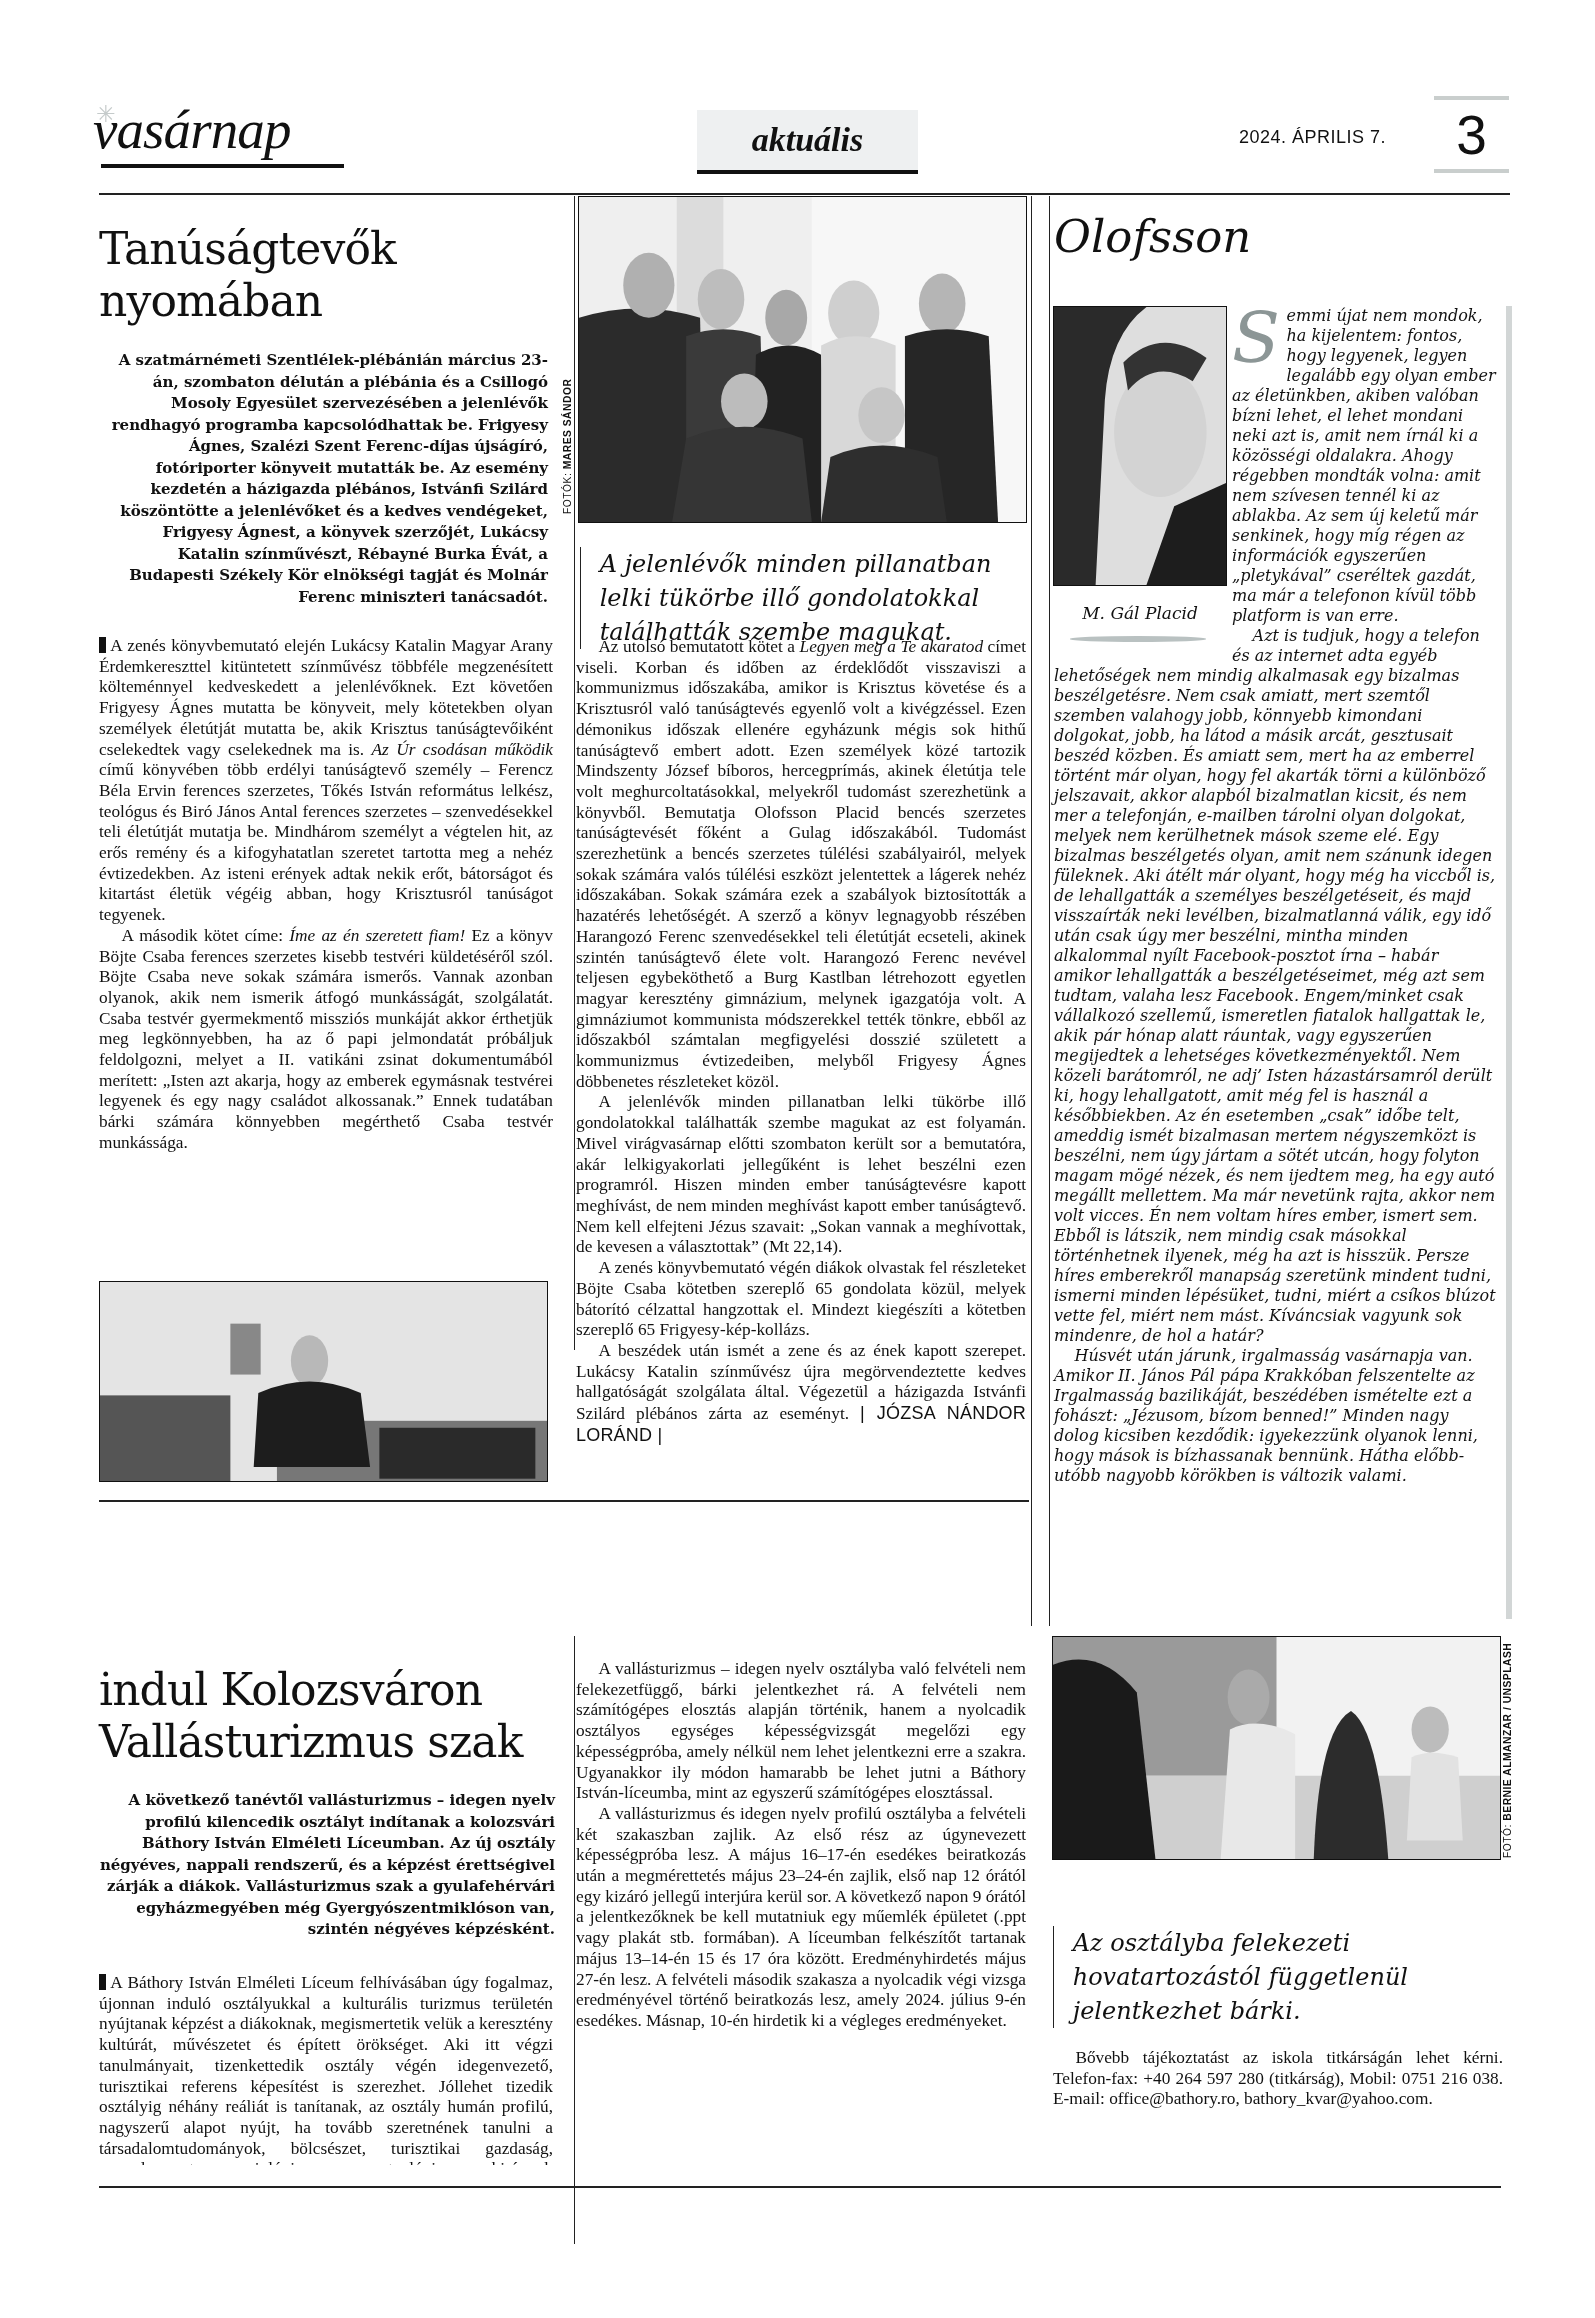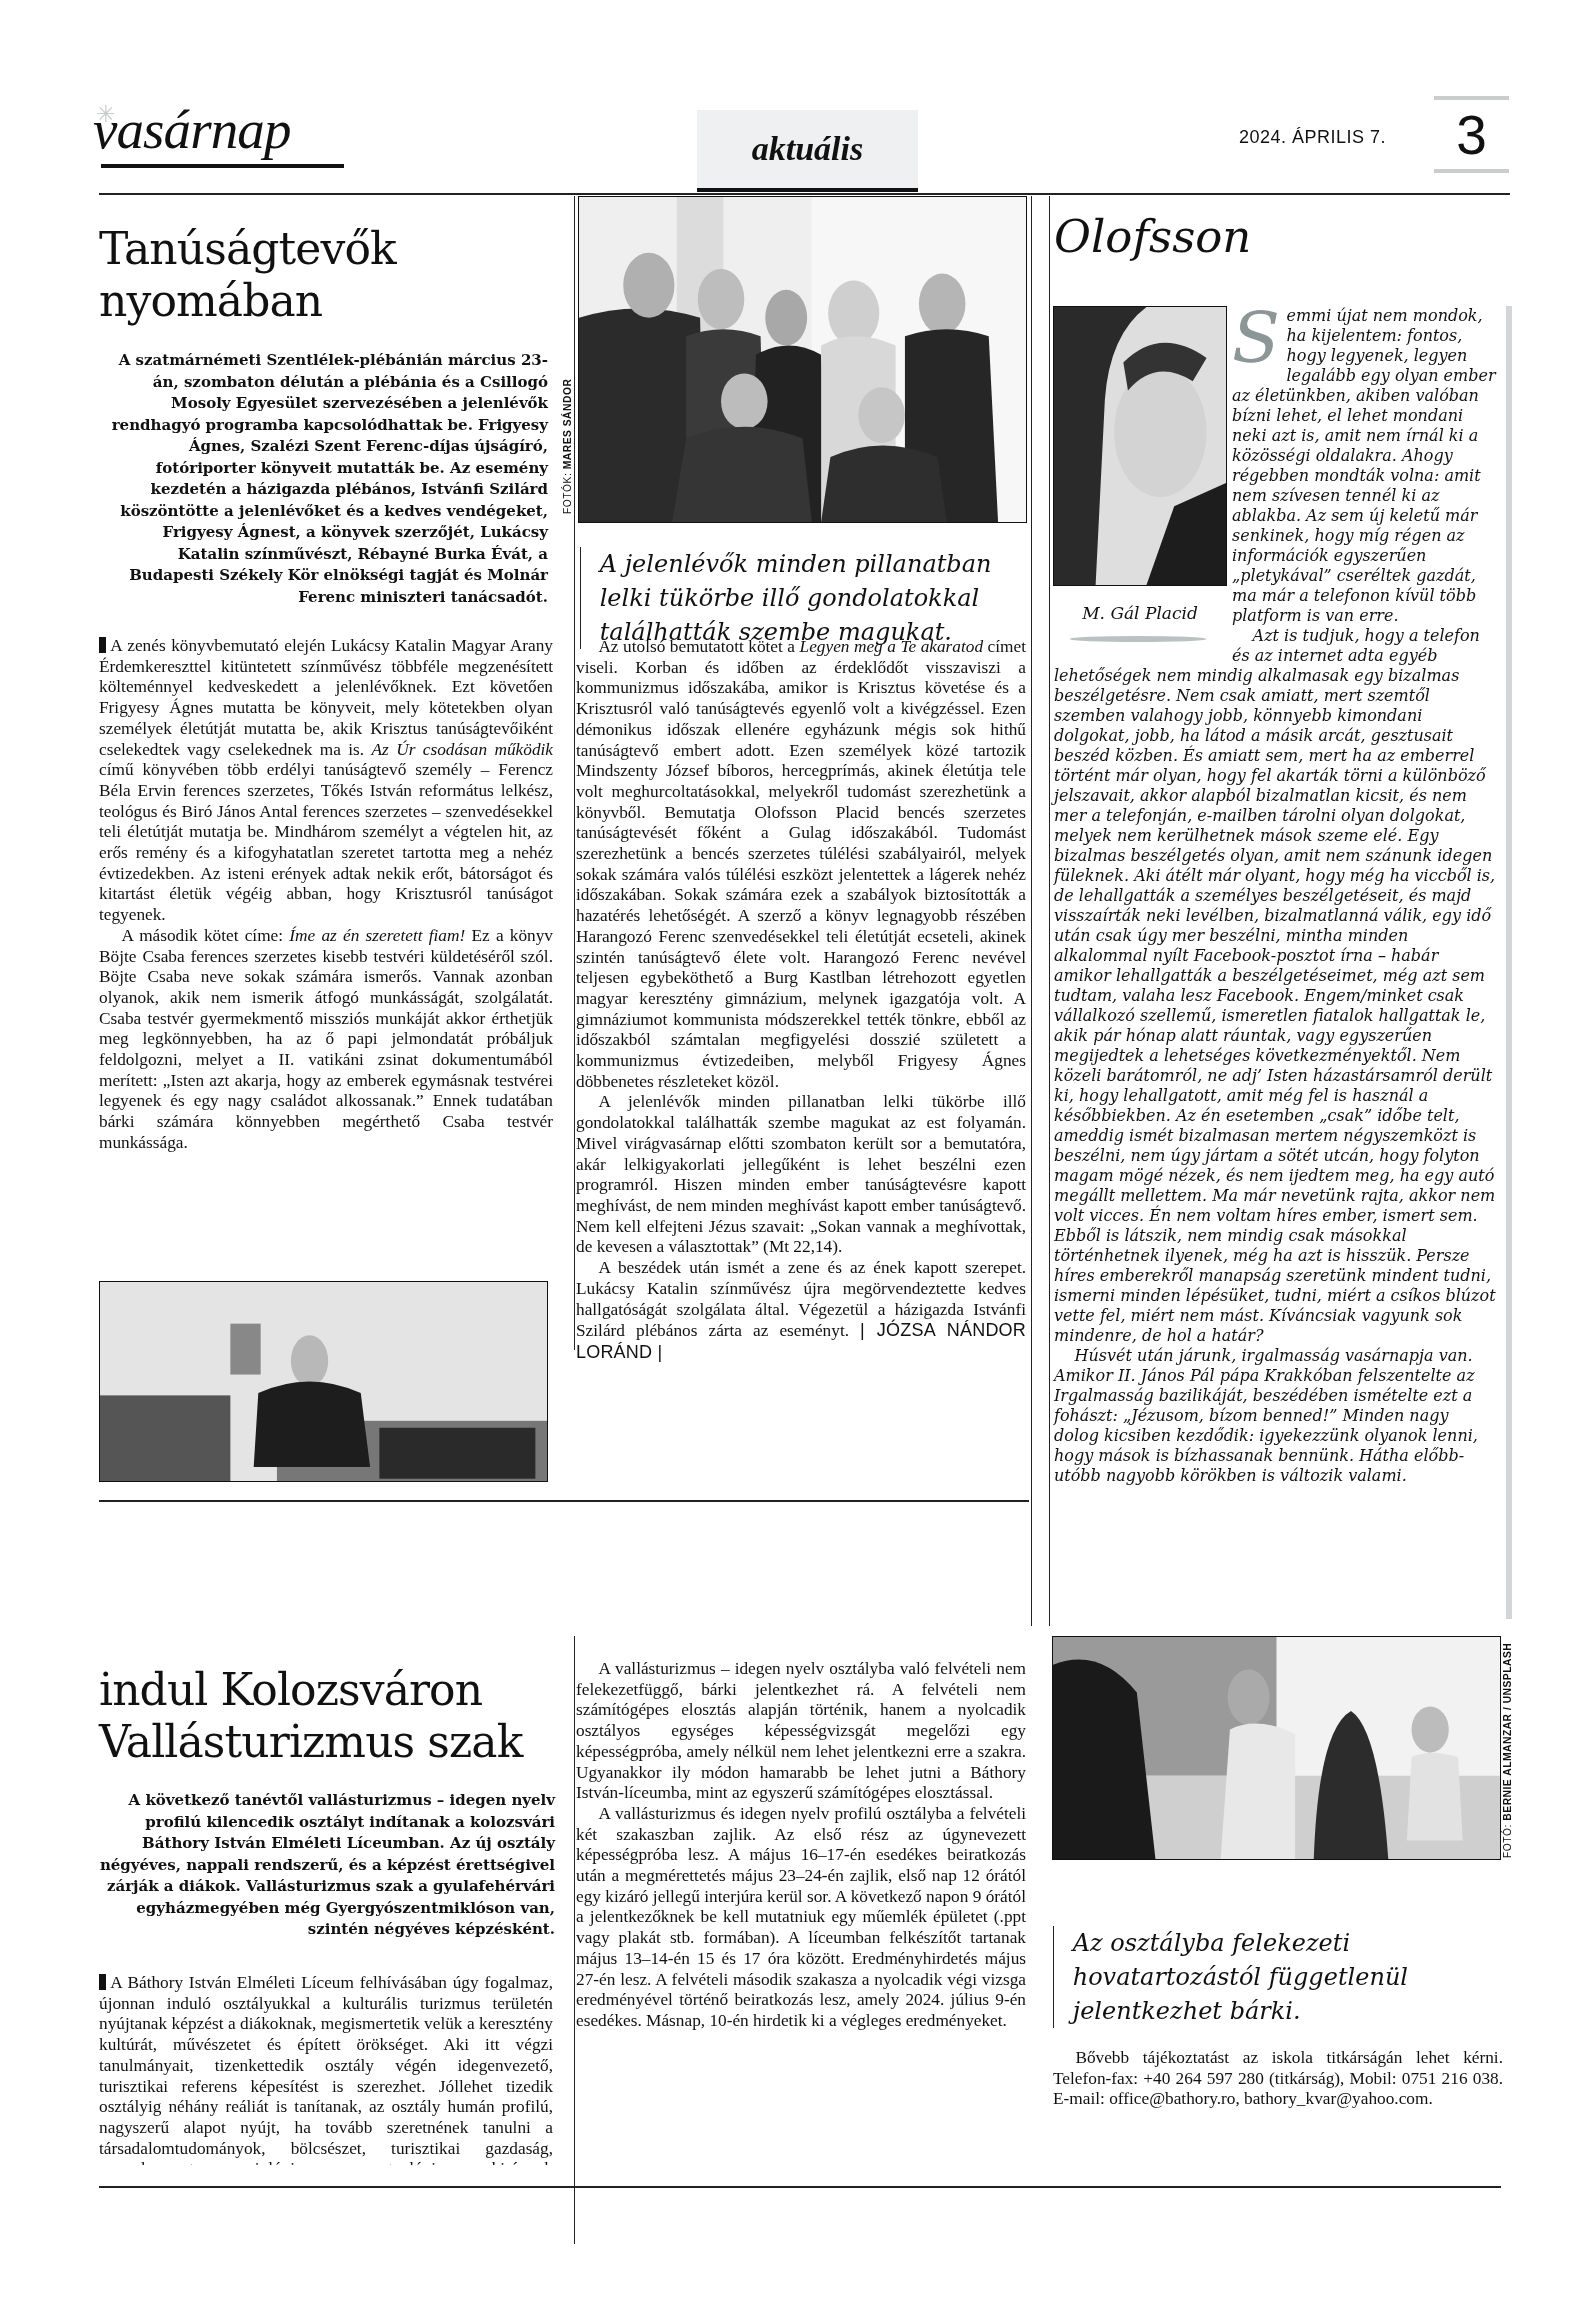--- a/index.html
+++ b/index.html
@@ -4,21 +4,21 @@
 <style>
   * { box-sizing: border-box; margin: 0; padding: 0; }
   html, body { width: 1595px; height: 2319px; background: #ffffff; }
   body { position: relative; font-family: "DejaVu Serif", serif; color: #111; overflow: hidden; }
   .abs { position: absolute; }
 
   
   .masthead { left: 93px; top: 98px; font-family: "Liberation Serif", serif; font-style: italic; font-size: 55px; letter-spacing: -0.9px; color: #111; }
   .masthead-bar { left: 101px; top: 164px; width: 243px; height: 3.7px; background: #111; }
   .masthead-star { left: 96px; top: 100px; width: 15px; height: 28px; color: #c5cbcb; font-size: 23.4px; line-height: 28px; }
-  .section-tab { left: 697px; top: 110px; width: 221px; height: 82px; background: #eef0f1; border-bottom: 4.2px solid #111; display: flex; align-items: center; justify-content: center; font-family: "Liberation Serif", serif; font-style: italic; font-weight: bold; font-size: 34px; }
+  .section-tab { left: 697px; top: 110px; width: 221px; height: 64px; background: #eef0f1; border-bottom: 4.2px solid #111; display: flex; align-items: center; justify-content: center; font-family: "Liberation Serif", serif; font-style: italic; font-weight: bold; font-size: 34px; }
   .date { left: 1239px; top: 127px; font-family: "Liberation Sans", sans-serif; font-size: 18px; letter-spacing: 0.5px; }
   .page-num { left: 1434px; top: 96px; width: 75px; height: 77px; border-top: 4.7px solid #c9cecd; border-bottom: 4.7px solid #c9cecd; font-family: "Liberation Sans", sans-serif; font-size: 55px; display: flex; align-items: center; justify-content: center; }
   .rule-top { left: 99px; top: 193px; width: 1411px; height: 2.3px; background: #222; }
 
   .vline { width: 1.4px; background: #222; }
   .hline { height: 2.3px; background: #222; }
 
   
   .headline { font-family: "DejaVu Serif", serif; font-weight: normal; font-size: 44px; line-height: 52px; letter-spacing: -0.9px; }
   .lead { font-family: "DejaVu Serif", serif; font-weight: bold; font-size: 15px; line-height: 21.5px; text-align: right; }
@@ -106,20 +106,21 @@
     <path d="M520 700 L540 560 Q650 510 770 560 L790 700 Z" fill="#2e2e2e"></path>
   </svg>
 </div>
 <div class="abs credit" style="left:562px; top:514px;"><span>FOTÓK: </span><b>MARES SÁNDOR</b></div>
 
 <div class="abs pullquote" style="left:580px; top:547px; width:439px;">A jelenlévők minden pillanatban lelki tükörbe illő gondolatokkal találhatták szembe magukat.</div>
 
 <div class="abs body" style="left:576px; top:637px; width:450px;">
   <p><span>Az utolsó bemutatott kötet a </span><em>Legyen meg a Te akaratod</em><span> címet viseli. Korban és időben az érdeklődőt visszaviszi a kommunizmus időszakába, amikor is Krisztus követése és a Krisztusról való tanúságtevés egyenlő volt a kivégzéssel. Ezen démonikus időszak ellenére egyházunk mégis sok hithű tanúságtevő embert adott. Ezen személyek közé tartozik Mindszenty József bíboros, hercegprímás, akinek életútja tele volt meghurcoltatásokkal, melyekről tudomást szerezhetünk a könyvből. Bemutatja Olofsson Placid bencés szerzetes tanúságtevését főként a Gulag időszakából. Tudomást szerezhetünk a bencés szerzetes túlélési szabályairól, melyek sokak számára valós túlélési eszközt jelentettek a lágerek nehéz időszakában. Sokak számára ezek a szabályok biztosították a hazatérés lehetőségét. A szerző a könyv legnagyobb részében Harangozó Ferenc szenvedésekkel teli életútját ecseteli, akinek szintén tanúságtevő élete volt. Harangozó Ferenc nevével teljesen egybeköthető a Burg Kastlban létrehozott egyetlen magyar keresztény gimnázium, melynek igazgatója volt. A gimnáziumot kommunista módszerekkel tették tönkre, ebből az időszakból számtalan megfigyelési dosszié született a kommunizmus évtizedeiben, melyből Frigyesy Ágnes döbbenetes részleteket közöl.</span></p>
   <p>A jelenlévők minden pillanatban lelki tükörbe illő gondolatokkal találhatták szembe magukat az est folyamán. Mivel virágvasárnap előtti szombaton került sor a bemutatóra, akár lelkigyakorlati jellegűként is lehet beszélni ezen programról. Hiszen minden ember tanúságtevésre kapott meghívást, de nem minden meghívást kapott ember tanúságtevő. Nem kell elfejteni Jézus szavait: „Sokan vannak a meghívottak, de kevesen a választottak” (Mt 22,14).</p>
+  <p>A zenés könyvbemutató végén diákok olvastak fel részleteket Böjte Csaba kötetben szereplő 65 gondolata közül, melyek bátorító célzattal hangzottak el. Mindezt kiegészíti a kötetben szereplő 65 Frigyesy-kép-kollázs.</p>
   <p><span>A beszédek után ismét a zene és az ének kapott szerepet. Lukácsy Katalin színművész újra megörvendeztette kedves hallgatóságát szolgálata által. Végezetül a házigazda Istvánfi Szilárd plébános zárta az eseményt. </span><span class="byline">| JÓZSA NÁNDOR LORÁND |</span></p>
 </div>
 
 <div class="abs col-title" style="left:1054px; top:210px;">Olofsson</div>
 <div class="abs col-box" style="left:1049px; top:306px; width:463px; height:1313px;"></div>
 
 <div class="abs photo" style="left:1053px; top:306px; width:174px; height:280px; border-width:1.4px;">
   <svg viewBox="0 0 372 600" preserveAspectRatio="none">
     <rect width="372" height="600" fill="#dedede"></rect>
     <path d="M0 0 L200 0 Q120 60 110 200 L90 600 L0 600 Z" fill="#2a2a2a"></path>

